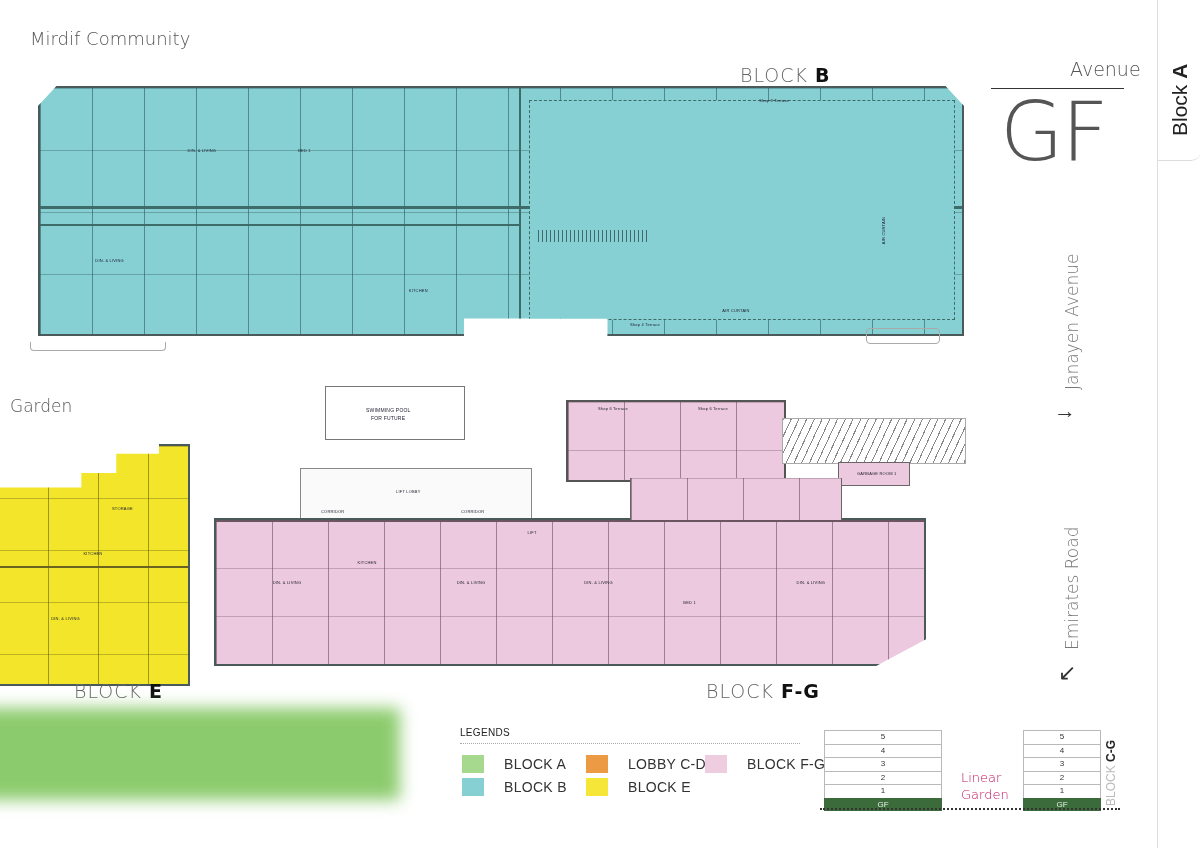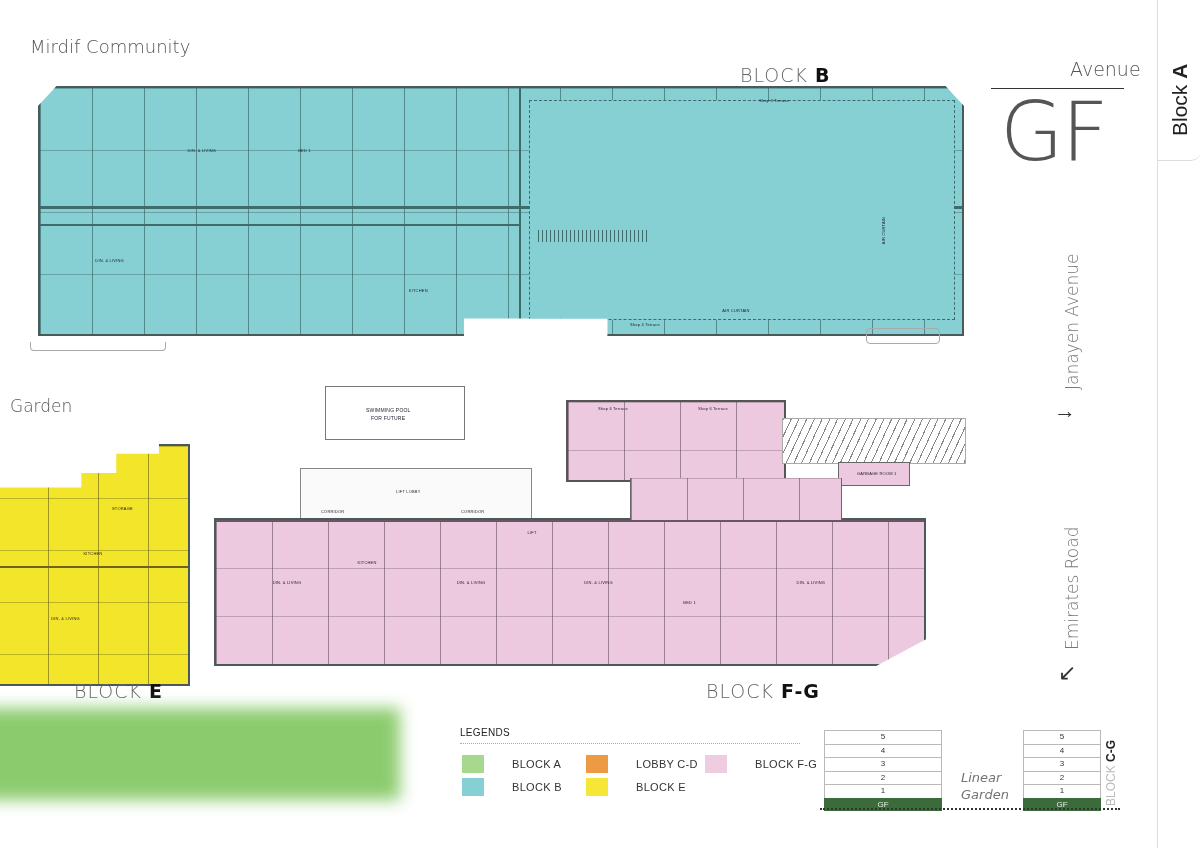--- a/index.html
+++ b/index.html
@@ -37,33 +37,33 @@
   .room-txt { position: absolute; font-size: 4px; color: #223; letter-spacing: .2px; white-space: nowrap; }
   .block-title { font-family: "DejaVu Sans", sans-serif; font-size: 19px; color: #666; font-weight: 300; letter-spacing: 1px; }
   .block-title b { color: #111; font-weight: 900; }
   .tab {
     position: absolute; left: 1157px; top: 0; width: 43px; height: 160px;
     border-left: 1px solid #ddd; border-bottom: 1px solid #ddd; border-bottom-right-radius: 10px;
   }
   .tab-line { position: absolute; left: 1157px; top: 160px; width: 1px; height: 688px; background: #ddd; }
   .vert { position: absolute; transform-origin: left top; transform: rotate(-90deg); white-space: nowrap; }
   .legend-swatch { width: 22px; height: 18px; display: inline-block; }
-  .legend-item { position: absolute; display: flex; align-items: center; gap: 28px; font-size: 11px; color: #333; letter-spacing: .3px; }
+  .legend-item { position: absolute; display: flex; align-items: center; gap: 20px; font-size: 14px; color: #333; letter-spacing: .3px; }
   .stack { position: absolute; width: 118px; }
   .stack .lvl {
     height: 12.5px; border: 1px solid #b9b9b9; border-bottom: none; background: #fff;
     font-size: 8px; text-align: center; line-height: 12.5px; color: #333;
   }
   .stack .lvl.gf { background: #3b6b3b; color: #e8f0e8; border-color: #3b6b3b; }
   .dotted { position: absolute; border-top: 2px dotted #333; }
 </style>
 </head>
 <body>
 
-<div class="abs label-light" style="left:30px; top:36px; font-size:18px;">Mirdif Community</div>
+<div class="abs label-light" style="left:30px; top:28px; font-size:18px;">Mirdif Community</div>
 
 <div class="abs block-title" style="left:740px; top:64px;">
   <span>BLOCK</span>
   <b>B</b>
 </div>
 
 <div class="plan grid-b" style="left:38px; top:86px; width:922px; height:246px; clip-path: polygon(2% 0, 98% 0, 100% 8%, 100% 100%, 61.5% 100%, 61.5% 93%, 46% 93%, 46% 100%, 0 100%, 0 8%);">
   <div class="wall" style="left:0; top:118px; width:100%; height:3px;"></div>
   <div class="wall" style="left:0; top:136px; width:52%; height:2px;"></div>
   <div class="wall" style="left:52%; top:0; width:2px; height:100%;"></div>
@@ -180,21 +180,21 @@
 </div>
 <div class="stack" style="left:824px; top:730px;">
   <div class="lvl">5</div>
   <div class="lvl">4</div>
   <div class="lvl">3</div>
   <div class="lvl">2</div>
   <div class="lvl">1</div>
   <div class="lvl gf">GF</div>
 </div>
 
-<div class="abs label-light" style="left:961px; top:769px; font-size:13px; color:#737373; line-height:17px;font-style:italic;">
+<div class="abs label-light" style="left:961px; top:769px; font-size:13px; color:#be185d; line-height:17px;">
   <div>Linear</div>
   <div>Garden</div>
 </div>
 
 <div class="stack" style="left:1023px; top:730px; width:78px;">
   <div class="lvl">5</div>
   <div class="lvl">4</div>
   <div class="lvl">3</div>
   <div class="lvl">2</div>
   <div class="lvl">1</div>

